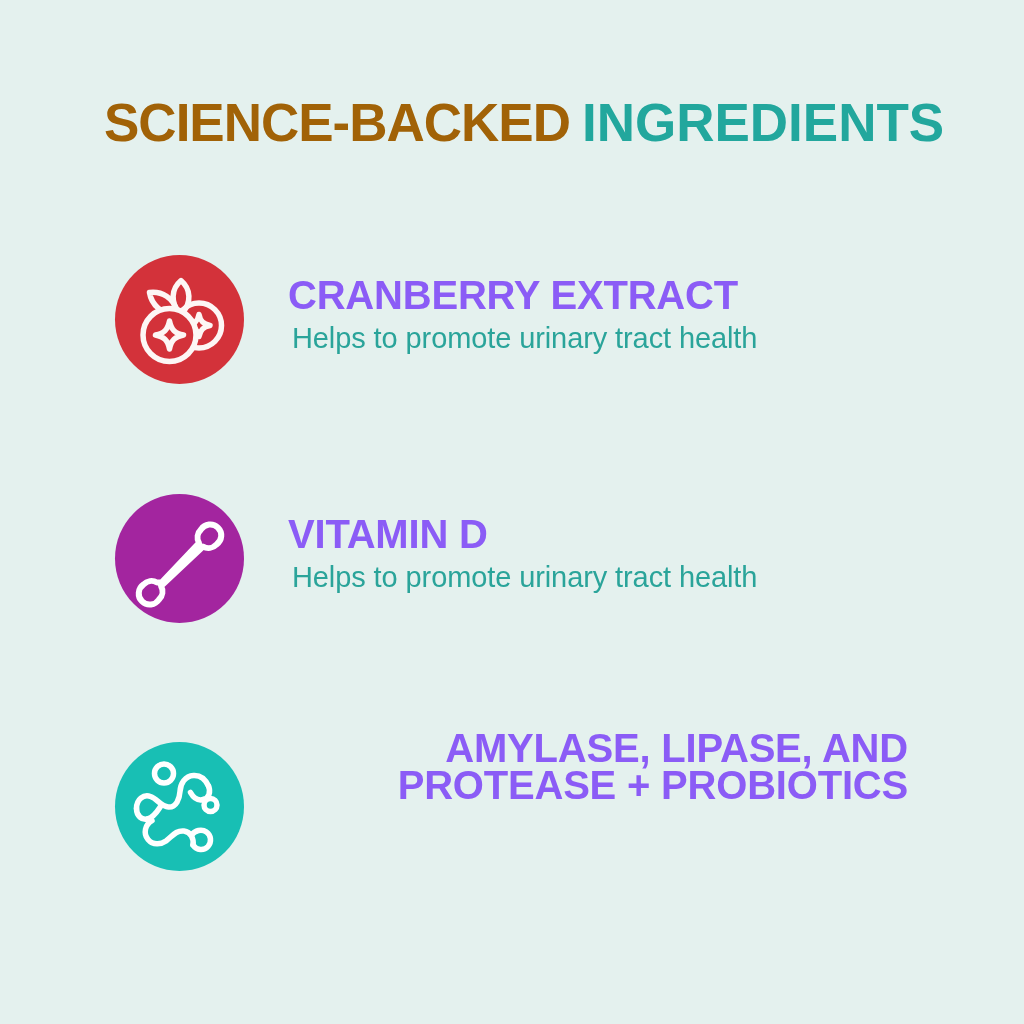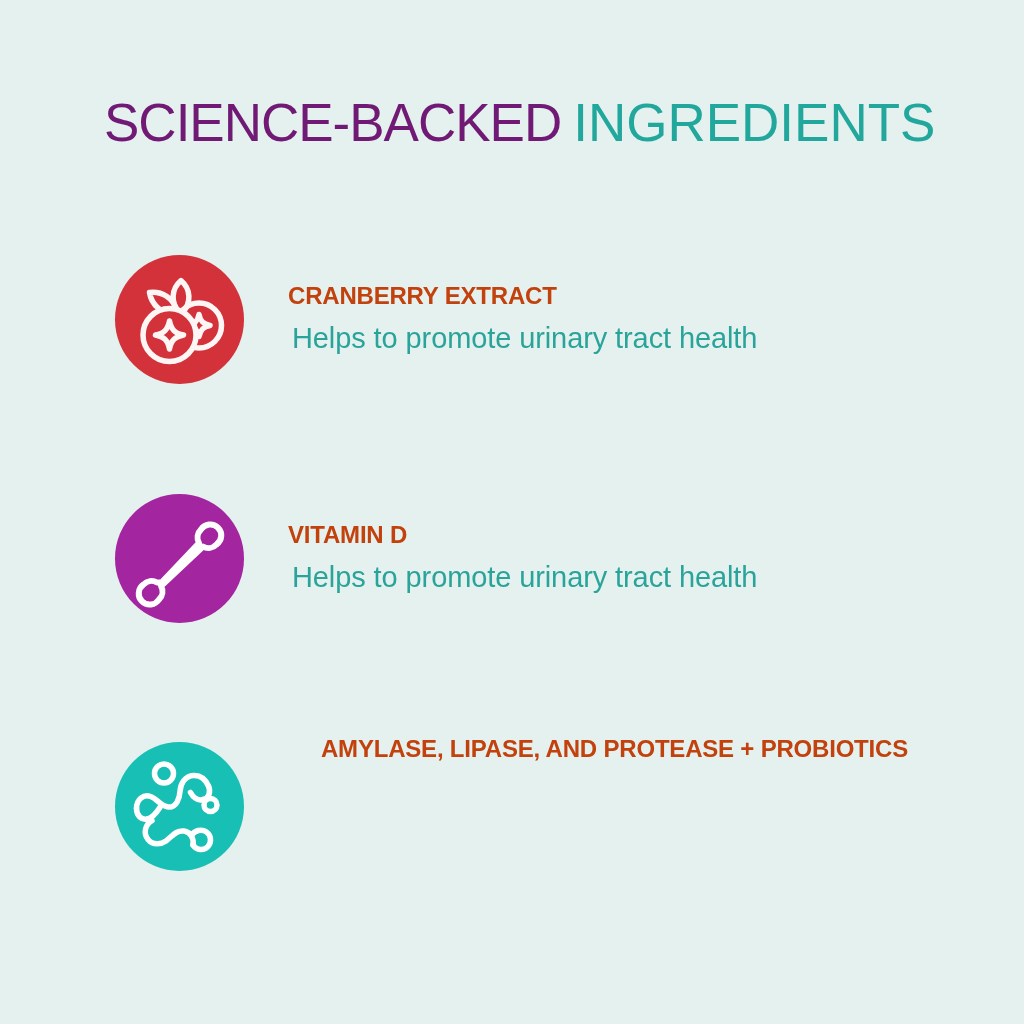--- a/index.html
+++ b/index.html
@@ -31,26 +31,26 @@
     white-space: nowrap;
   }
   .title-text {
     font-size: 53px;
     line-height: 62px;
     letter-spacing: -0.5px;
     color: #17a096;
     display: inline;
   }
   .title-strong {
-    font-weight: 400;
+    font-weight: 700;
     letter-spacing: -1px;
-    color: #701a75;
+    color: #a16207;
   }
   .title-light {
-    font-weight: 400;
+    font-weight: 700;
     letter-spacing: 0px;
     color: #22a79d;
     margin-left: 12px;
   }
 
   
   .row {
     position: absolute;
     left: 0;
     width: 1024px;
@@ -77,24 +77,24 @@
   .badge svg { display: block; width: 129px; height: 129px; }
 
   .txt {
     position: absolute;
     left: 288px;
     width: 700px;
     top: 0;
   }
   .ing-title {
     font-weight: 700;
-    font-size: 24px;
+    font-size: 40px;
     line-height: 37px;
     letter-spacing: -0.2px;
-    color: #c2410c;
+    color: #8b5cf6;
     margin: 0 0 4px 0;
   }
   #row-0 .txt { top: 22px; }
   #row-1 .txt { top: 22px; }
   #row-2 .txt { top: -12px; }
 
   #row-2 .ing-title { width: 620px; text-align: right; }
 
   .ing-desc {
     font-weight: 400;

